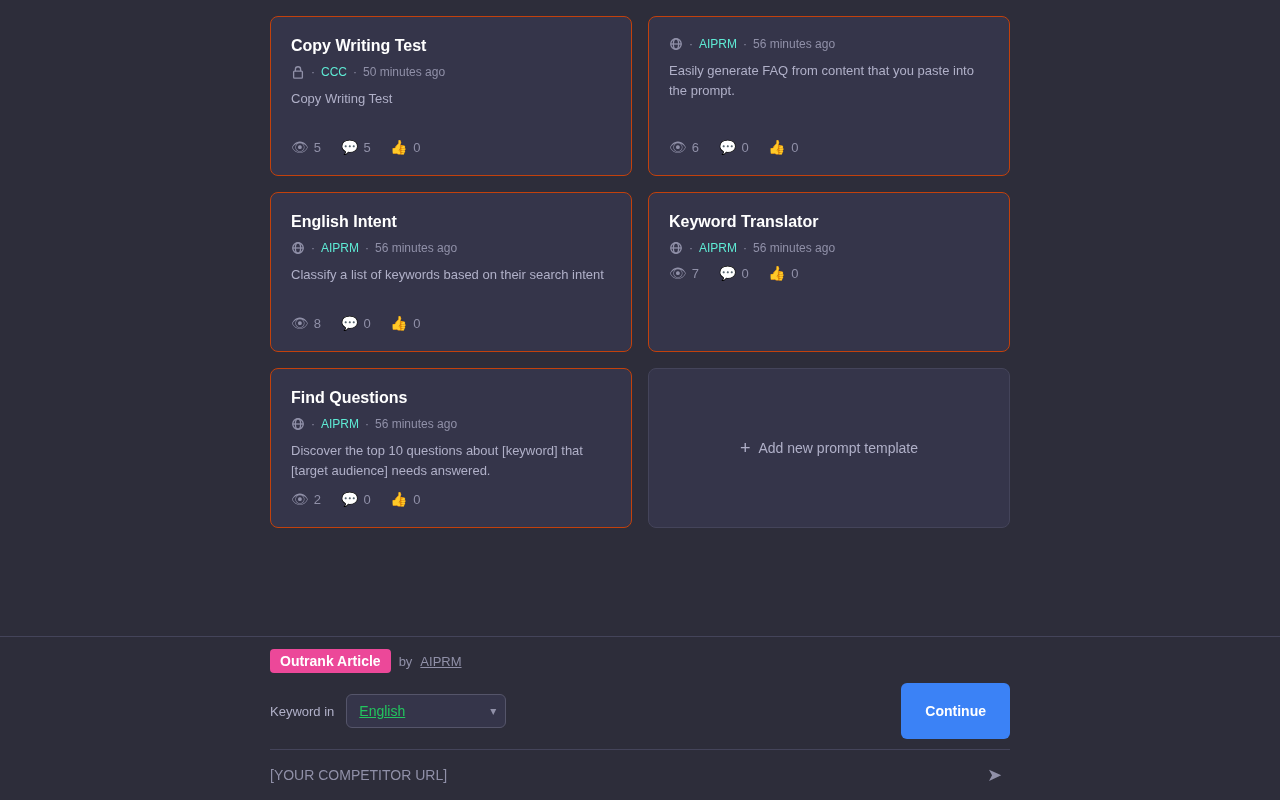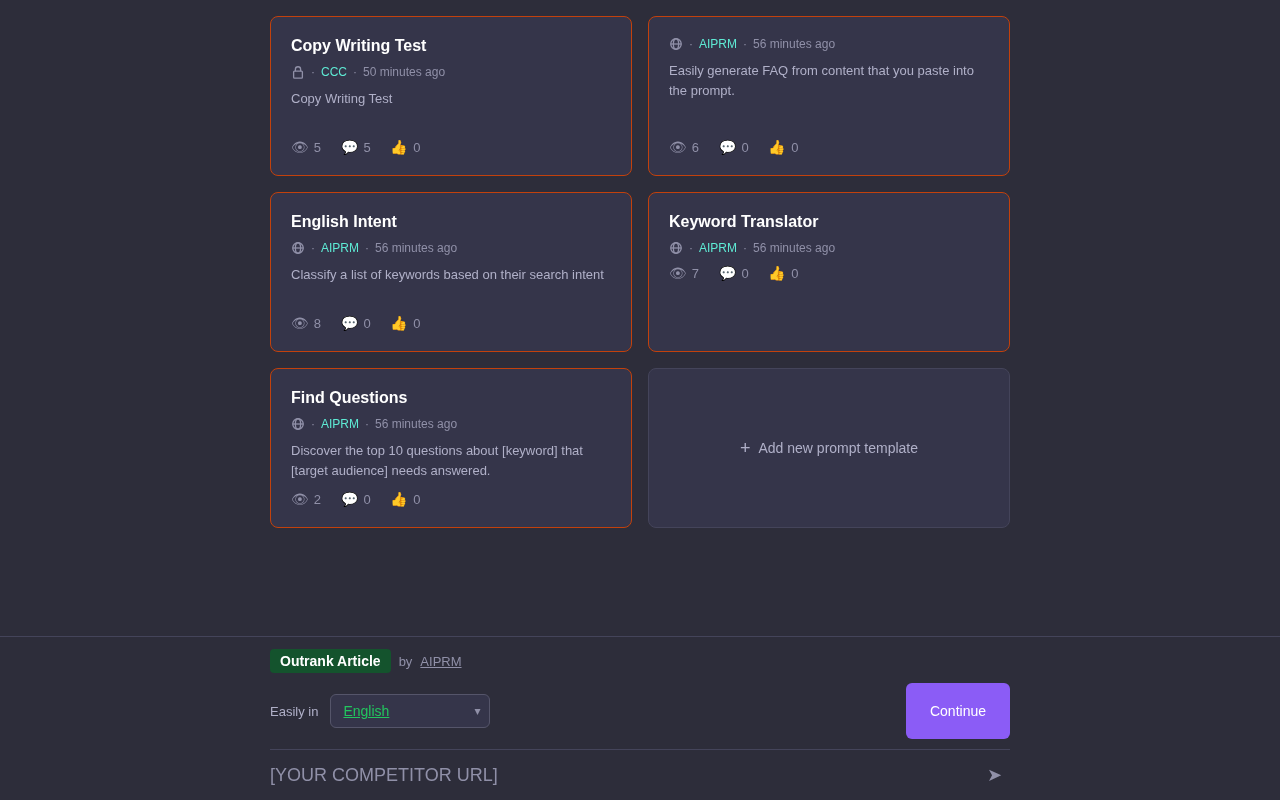--- a/index.html
+++ b/index.html
@@ -114,21 +114,21 @@
       display: flex;
       align-items: center;
       gap: 8px;
       margin-bottom: 10px;
     }
 
     .prompt-title {
       font-size: 14px;
       font-weight: 600;
       color: #ffffff;
-      background-color: #14532d;
+      background-color: #ec4899;
       padding: 4px 10px;
       border-radius: 4px;
     }
 
     .prompt-by {
       font-size: 13px;
       color: #9090a8;
     }
 
     .output-section {
@@ -166,44 +166,44 @@
     .select-arrow {
       position: absolute;
       right: 10px;
       pointer-events: none;
       color: #9090a8;
       font-size: 12px;
     }
 
     .continue-btn {
       margin-left: auto;
-      background-color: #8b5cf6;
+      background-color: #3b82f6;
       color: #ffffff;
       border: none;
       border-radius: 6px;
       padding: 20px 24px;
       font-size: 14px;
       cursor: pointer;
-      font-weight: 400;
+      font-weight: 700;
     }
 
     .input-row {
       display: flex;
       align-items: center;
       border-top: 1px solid #44445a;
       padding: 10px 0;
     }
 
     .prompt-input {
       flex: 1;
       background: transparent;
       border: none;
       outline: none;
       color: #84cc16;
-      font-size: 18px;
+      font-size: 14px;
       padding: 4px 0;
     }
 
     .prompt-input::placeholder {
       color: #9090a8;
     }
 
     .send-btn {
       background: none;
       border: none;
@@ -396,21 +396,21 @@
     </div>
 </div>
 
 <div class="bottom-bar">
   <div class="prompt-header">
     <span class="prompt-title">Outrank Article</span>
     <span class="prompt-by">by</span>
     <a class="prompt-by" href="#">AIPRM</a>
   </div>
   <div class="output-section">
-    <span class="output-label">Easily in</span>
+    <span class="output-label">Keyword in</span>
     <div class="output-select-wrapper">
       <select class="output-select" id="language-select">
       <option value="English">English</option><option value="Spanish">Spanish</option><option value="French">French</option><option value="German">German</option><option value="Portuguese">Portuguese</option></select>
       <span class="select-arrow">▾</span>
     </div>
     <button class="continue-btn">Continue</button>
   </div>
   <div class="input-row">
     <input class="prompt-input" id="prompt-input" type="text" placeholder="[YOUR COMPETITOR URL]" style="">
     <button class="send-btn">➤</button>

